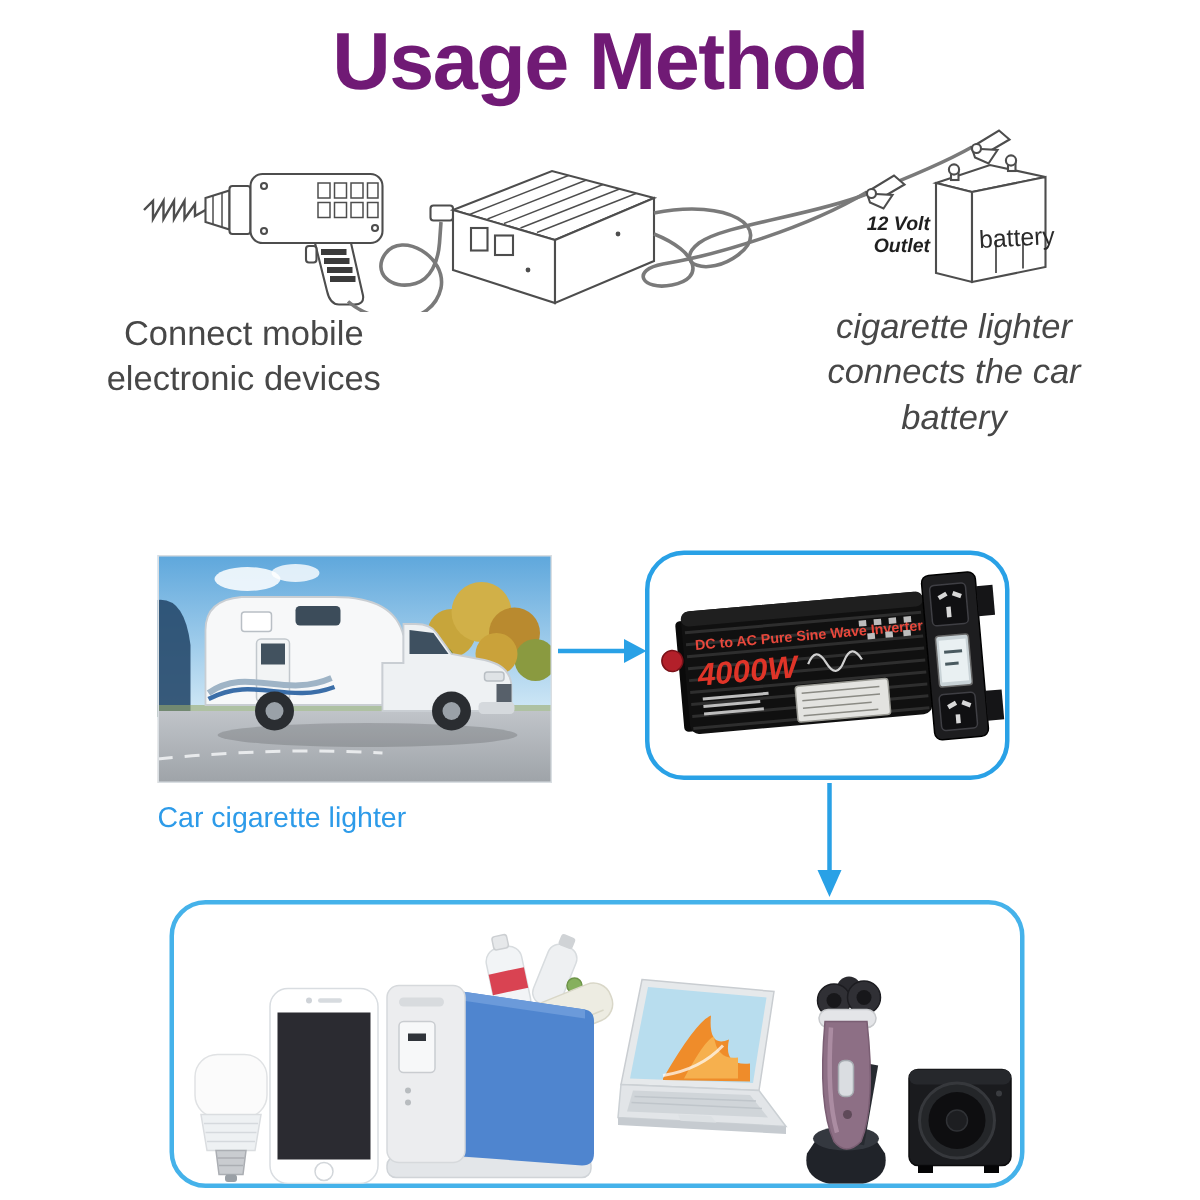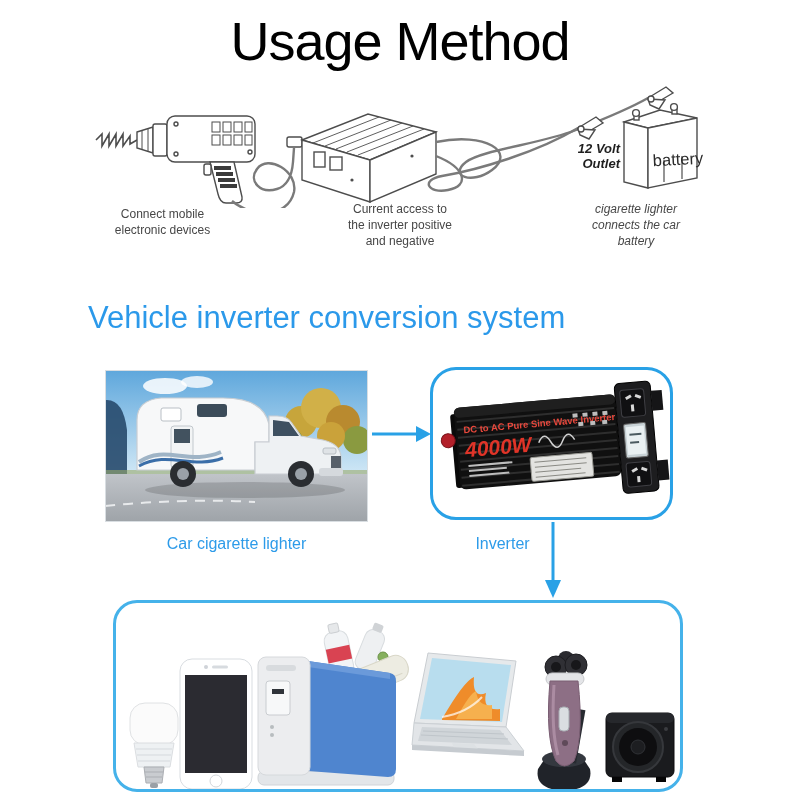--- a/index.html
+++ b/index.html
@@ -1,23 +1,23 @@
 <!DOCTYPE html>
 <html><head>
 <meta charset="utf-8">
 <style>
   html,body{margin:0;padding:0;background:#fff;}
   .canvas{position:relative;width:800px;height:800px;background:#ffffff;
           font-family:"Liberation Sans",sans-serif;overflow:hidden;}
   .abs{position:absolute;}
-  .title{left:0;top:10px;width:800px;text-align:center;font-size:54px;font-weight:normal;
-         letter-spacing:-1px;color:#000000;}
-  .caption{font-size:12px;line-height:1.32;color:#474747;text-align:center;white-space:pre-line;}
+  .title{left:0;top:10px;width:800px;text-align:center;font-size:54px;font-weight:bold;
+         letter-spacing:-1px;color:#701a75;}
+  .caption{font-size:23px;line-height:1.32;color:#474747;text-align:center;white-space:pre-line;}
   .sec-heading{left:88px;top:300px;width:640px;font-size:31px;color:#2b99ea;}
-  .photo-label{font-size:16px;color:#2d9be9;text-align:center;}
+  .photo-label{font-size:19px;color:#2d9be9;}
   .small-label{font-size:13px;font-weight:bold;color:#1f1f1f;}
   .battery-word{font-size:16.5px;color:#2b2b2b;}
   .blue-round-box{border:3px solid #29a1e6;border-radius:26px;box-sizing:border-box;background:#fff;}
   .devices-box{border:3px solid #45b2ea;border-radius:24px;box-sizing:border-box;background:#fff;}
   svg{display:block;}
   .lineart{stroke:#4d4d4d;fill:#ffffff;stroke-width:1.4;}
   .cable{stroke:#7a7a7a;stroke-width:2.4;fill:none;}
 </style>
 </head>
 <body>
@@ -100,28 +100,24 @@
       <rect class="lineart" x="672" y="26" width="5" height="6"></rect>
       <circle class="lineart" cx="674" cy="25" r="3.4"></circle>
     </g>
   </svg>
 
   <div class="abs small-label" style="left:540px;top:141px;width:80px;text-align:right;font-style:italic;">12 Volt Outlet</div>
   <div class="abs battery-word" style="left:648px;top:150px;width:60px;text-align:center;transform:rotate(-3deg);">battery</div>
 
   <div class="abs caption" style="left:55px;top:207px;width:215px;">Connect mobile
 electronic devices</div>
-  <div class="abs caption" style="left:288px;top:202px;width:224px;">Current access to
-the inverter positive
-and negative</div>
   <div class="abs caption" style="left:523px;top:202px;width:226px;font-style:italic;">cigarette lighter
 connects the car
 battery</div>
 
-  <div class="abs sec-heading">Vehicle inverter conversion system</div>
 
   <svg class="abs" style="left:105px;top:370px;" width="263" height="152" viewBox="0 0 263 152">
     <defs>
       <linearGradient id="skyg" x1="0" y1="0" x2="0" y2="1">
         <stop offset="0" stop-color="#5ea7dc"></stop>
           <stop offset="1" stop-color="#d6ebf7"></stop>
       </linearGradient>
       <linearGradient id="roadg" x1="0" y1="0" x2="0" y2="1">
         <stop offset="0" stop-color="#c0c4c9"></stop>
           <stop offset="1" stop-color="#9ea3a8"></stop>
@@ -229,21 +225,20 @@
           <rect x="191" y="100" width="24" height="24" rx="3" fill="#101012" stroke="#3f3f44"></rect>
           <rect x="196" y="106" width="6" height="3" fill="#d8d8d8" transform="rotate(-25 199 107)"></rect>
           <rect x="206" y="106" width="6" height="3" fill="#d8d8d8" transform="rotate(25 209 107)"></rect>
           <rect x="201" y="114" width="3" height="6" fill="#d8d8d8"></rect>
         </g>
       </g>
     </svg>
   </div>
 
   <div class="abs photo-label" style="left:105px;top:535px;width:263px;">Car cigarette lighter</div>
-  <div class="abs photo-label" style="left:430px;top:535px;width:145px;">Inverter</div>
 
   <svg class="abs" style="left:538px;top:520px;" width="30" height="80" viewBox="0 0 30 80">
     <line x1="15" y1="2" x2="15" y2="62" stroke="#29a1e6" stroke-width="3"></line>
     <polygon points="7,60 23,60 15,78" fill="#29a1e6"></polygon>
   </svg>
 
   <div class="abs devices-box" style="left:113px;top:600px;width:570px;height:192px;">
     <svg width="564" height="186" viewBox="0 0 564 186">
 
       <g transform="translate(12,96)">

